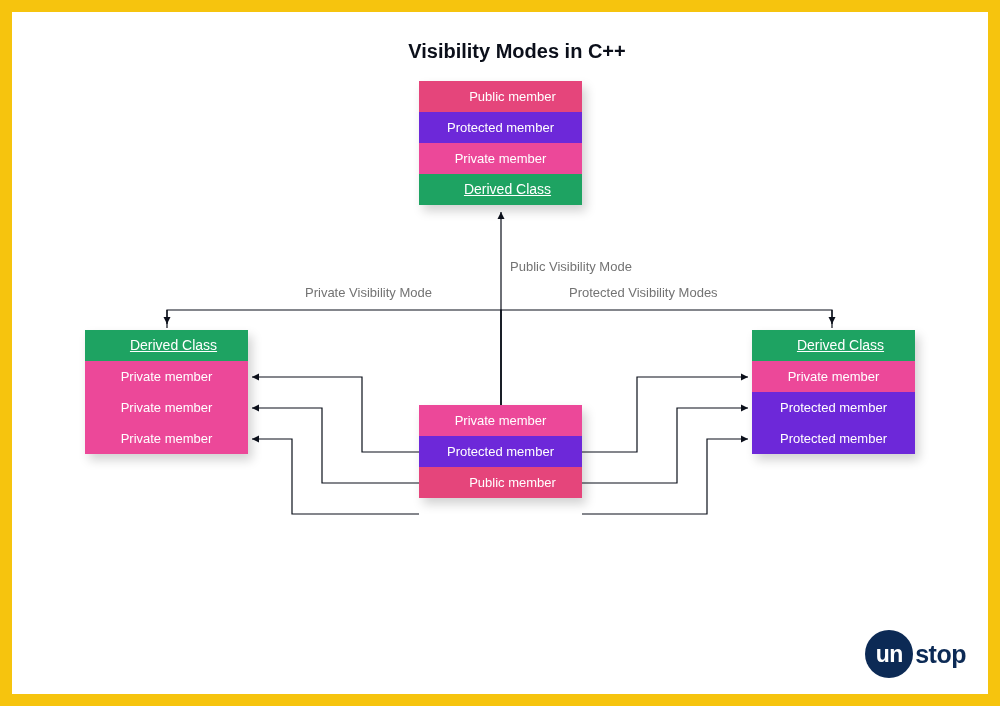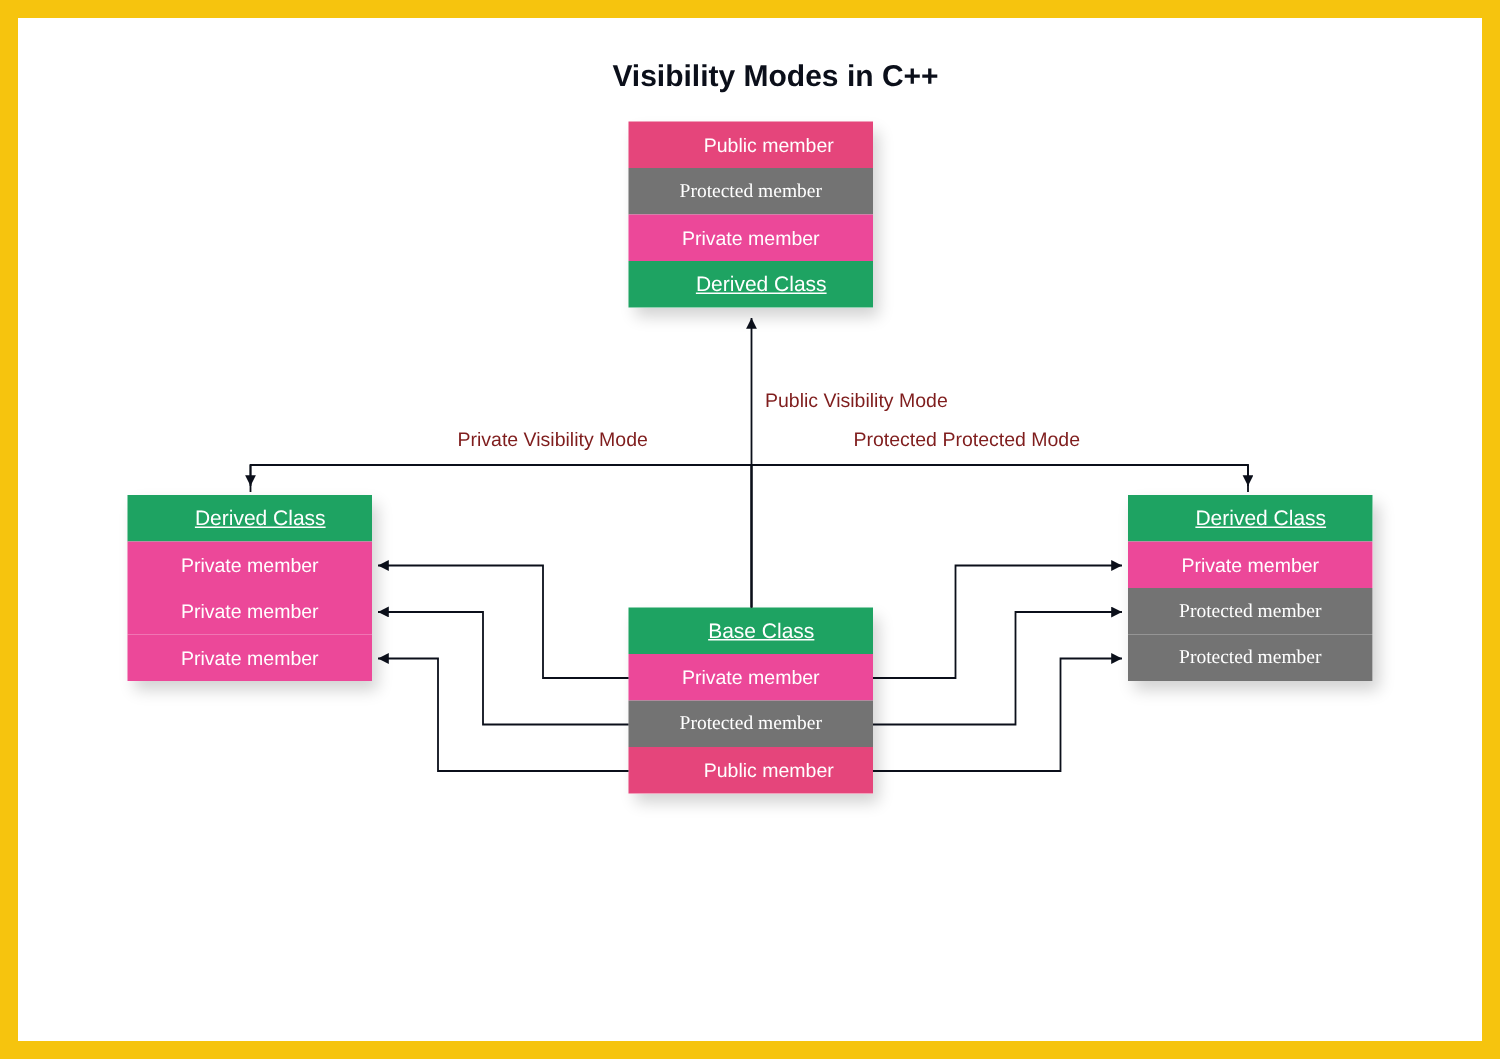--- a/index.html
+++ b/index.html
@@ -36,29 +36,29 @@
   width: 163px;
   height: 31px;
   display: flex;
   align-items: center;
   justify-content: center;
   font-size: 13px;
   color: #fff;
   border-bottom: 1px solid rgba(255,255,255,0.0);
 }
 .row.pink { background: #e5457b; padding-left: 24px; }
-.row.blue { background: #737373; font-family: Liberation Serif, serif; }
+.row.blue { background: #6d28d9; }
 .row.navy { background: #ec4899; }
 .row.green { background: #1ea362; color: #fff; font-size: 14px; padding-left: 14px; }
 .row.green .u { text-decoration: underline; }
 
 .label {
   position: absolute;
   font-size: 13px;
-  color: #7f1d1d;
+  color: #737373;
 }
 
 .logo {
   position: absolute;
   right: 22px;
   bottom: 16px;
   font-size: 25px;
   font-weight: 700;
   color: #0c2a55;
   display: flex;
@@ -114,31 +114,28 @@
   <div class="box-stack" style="left:740px; top:318px;">
     <div class="row green">
         <span class="u">Derived Class</span>
       </div>
     <div class="row navy">Private member</div>
     <div class="row blue">Protected member</div>
     <div class="row blue">Protected member</div>
   </div>
 
   <div class="box-stack" style="left:407px; top:393px;">
-    <div class="row green">
-        <span class="u">Base Class</span>
-      </div>
     <div class="row navy">Private member</div>
     <div class="row blue">Protected member</div>
     <div class="row pink">Public member</div>
   </div>
 
   <div class="label" style="left:498px; top:247px;">Public Visibility Mode</div>
   <div class="label" style="left:267px; top:273px;margin-left:26px;">Private Visibility Mode</div>
-  <div class="label" style="left:557px; top:273px;">Protected Protected Mode</div>
+  <div class="label" style="left:557px; top:273px;">Protected Visibility Modes</div>
 
   <svg class="arrows">
     <defs>
       <marker id="ah" markerWidth="8" markerHeight="8" refX="6" refY="3" orient="auto">
         <path d="M0,0 L6,3 L0,6 Z" fill="#0b0f1a"></path>
       </marker>
     </defs>
     <g stroke="#0b0f1a" stroke-width="1.2" fill="none">
 
       <line x1="489" y1="393" x2="489" y2="200" marker-end="url(#ah)"></line>
@@ -156,14 +153,18 @@
       <path d="M407,502 L280,502 L280,427 L240,427" marker-end="url(#ah)"></path>
 
       <path d="M570,440 L625,440 L625,365 L736,365" marker-end="url(#ah)"></path>
 
       <path d="M570,471 L665,471 L665,396 L736,396" marker-end="url(#ah)"></path>
 
       <path d="M570,502 L695,502 L695,427 L736,427" marker-end="url(#ah)"></path>
     </g>
   </svg>
 
+  <div class="logo">
+    <span class="un">un</span>
+      <span>stop</span>
+  </div>
 
 </div>
 
 </body></html>

